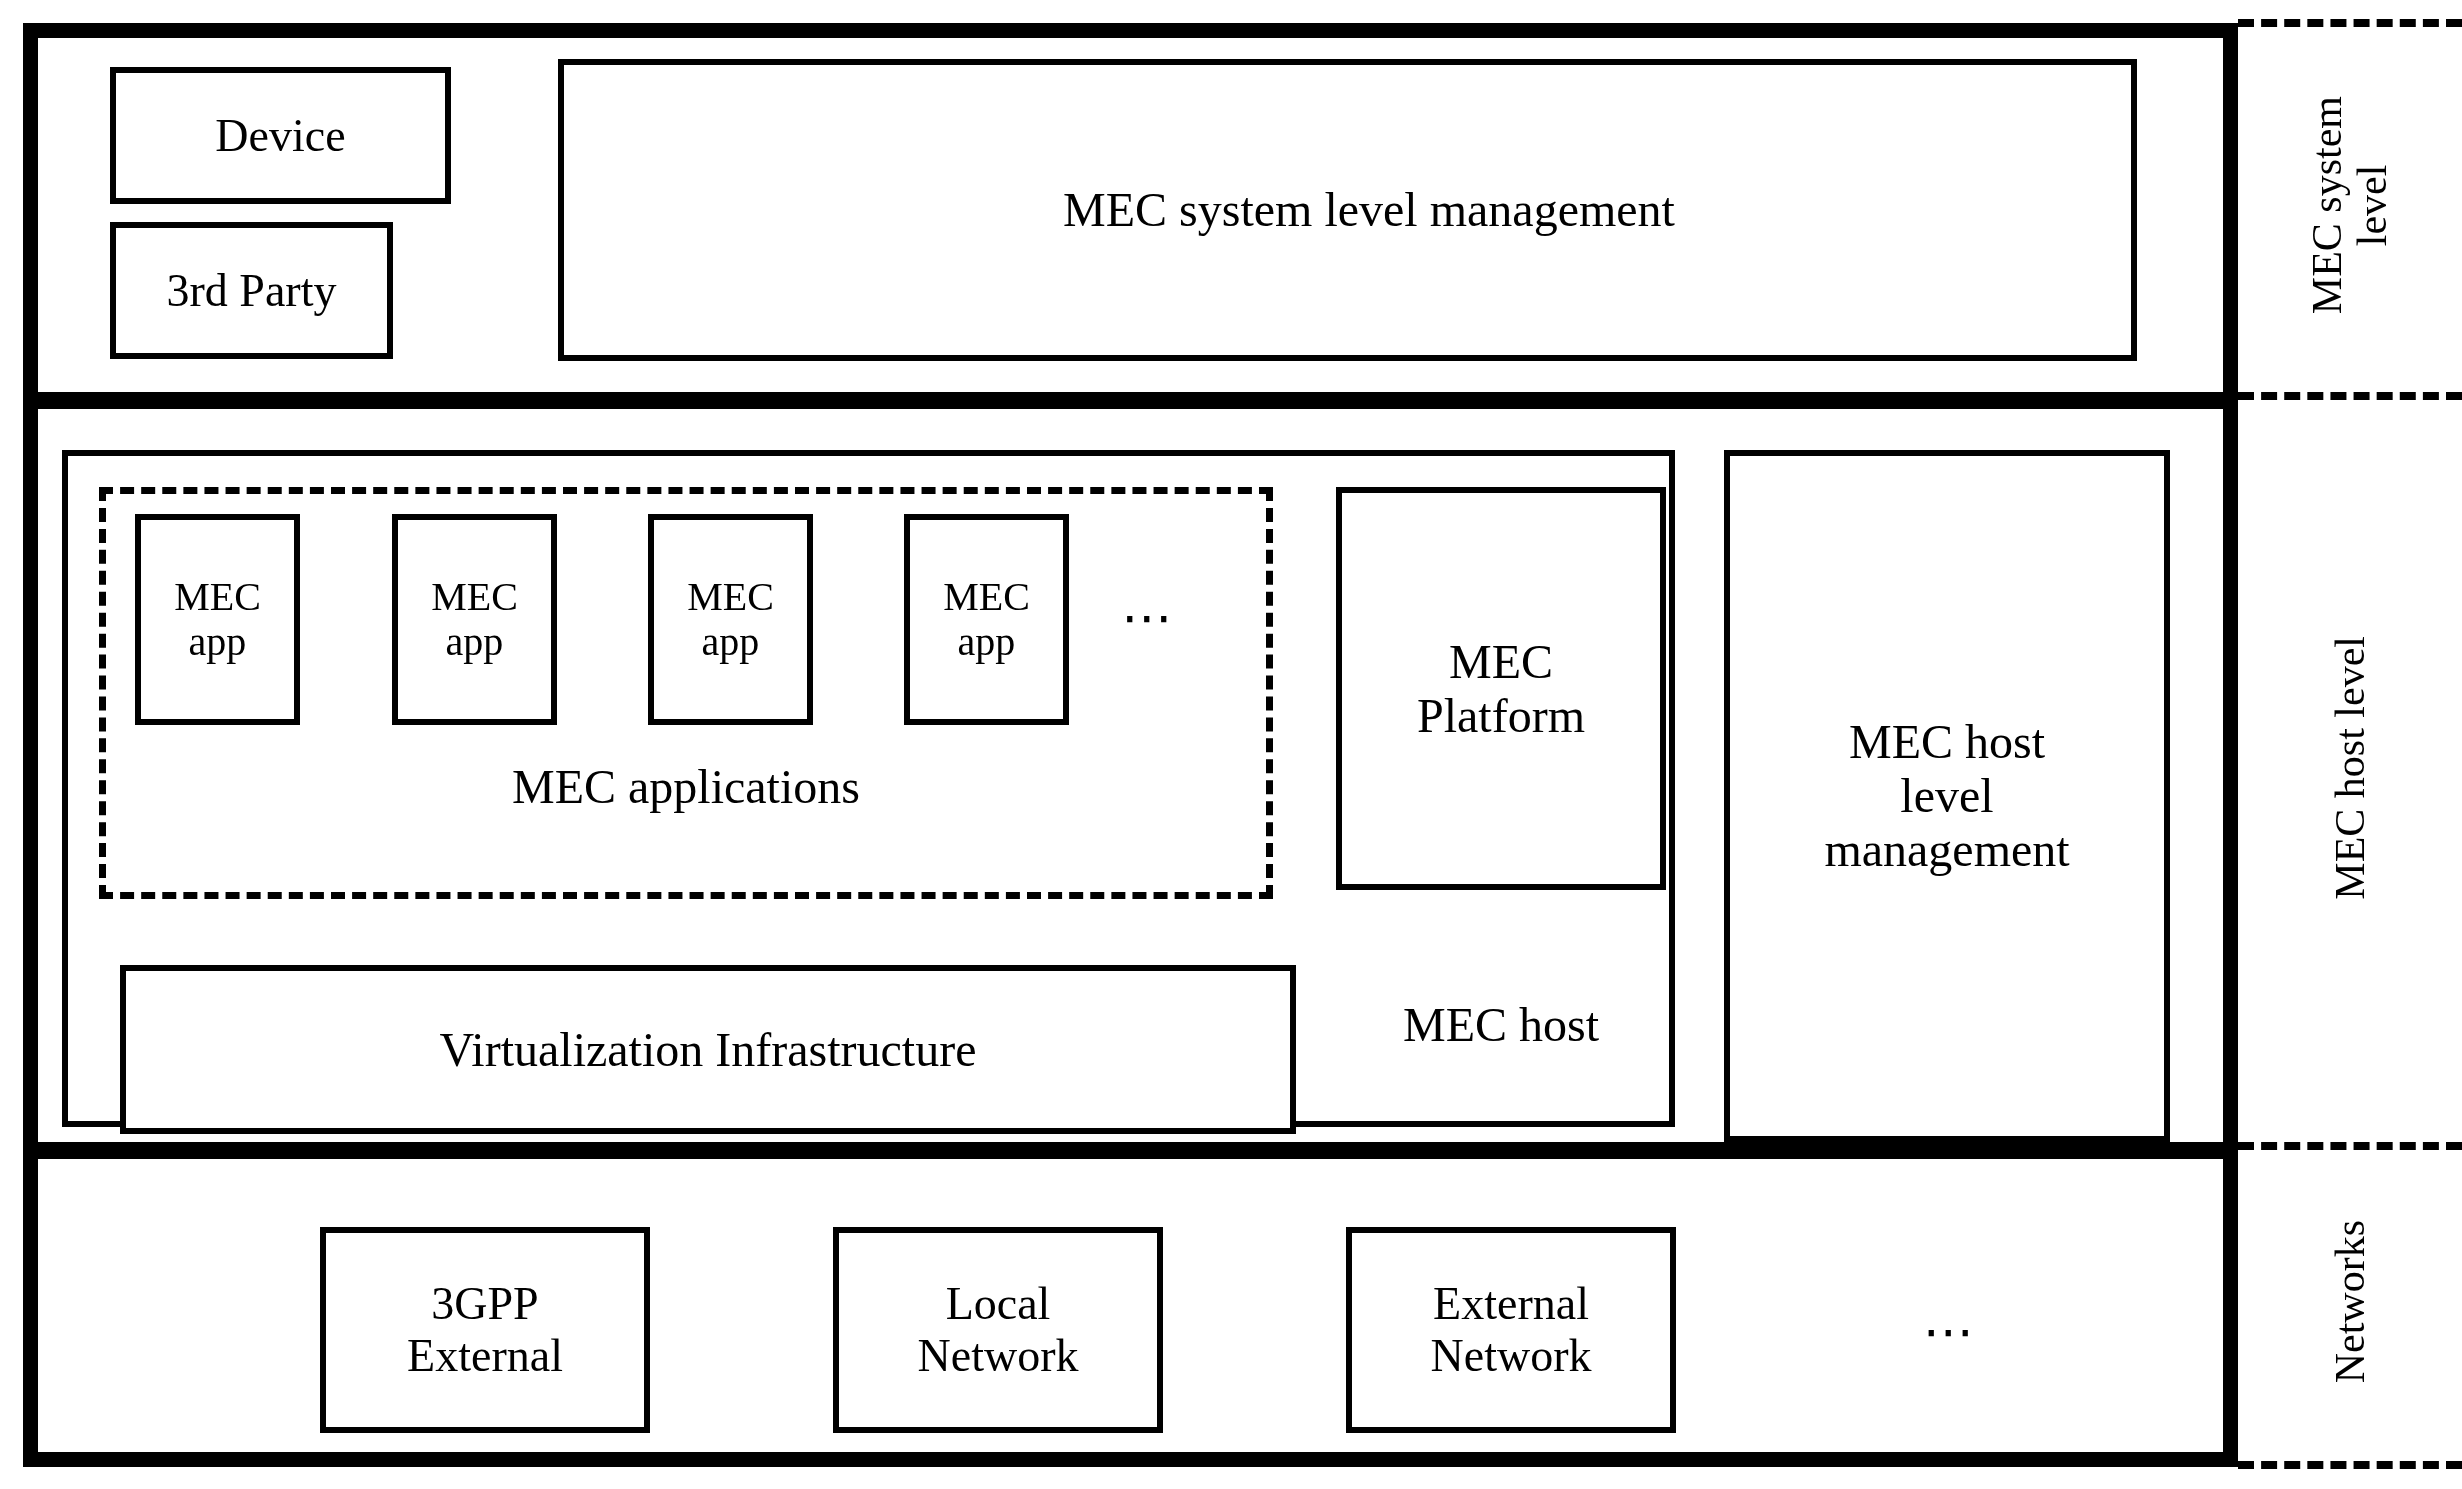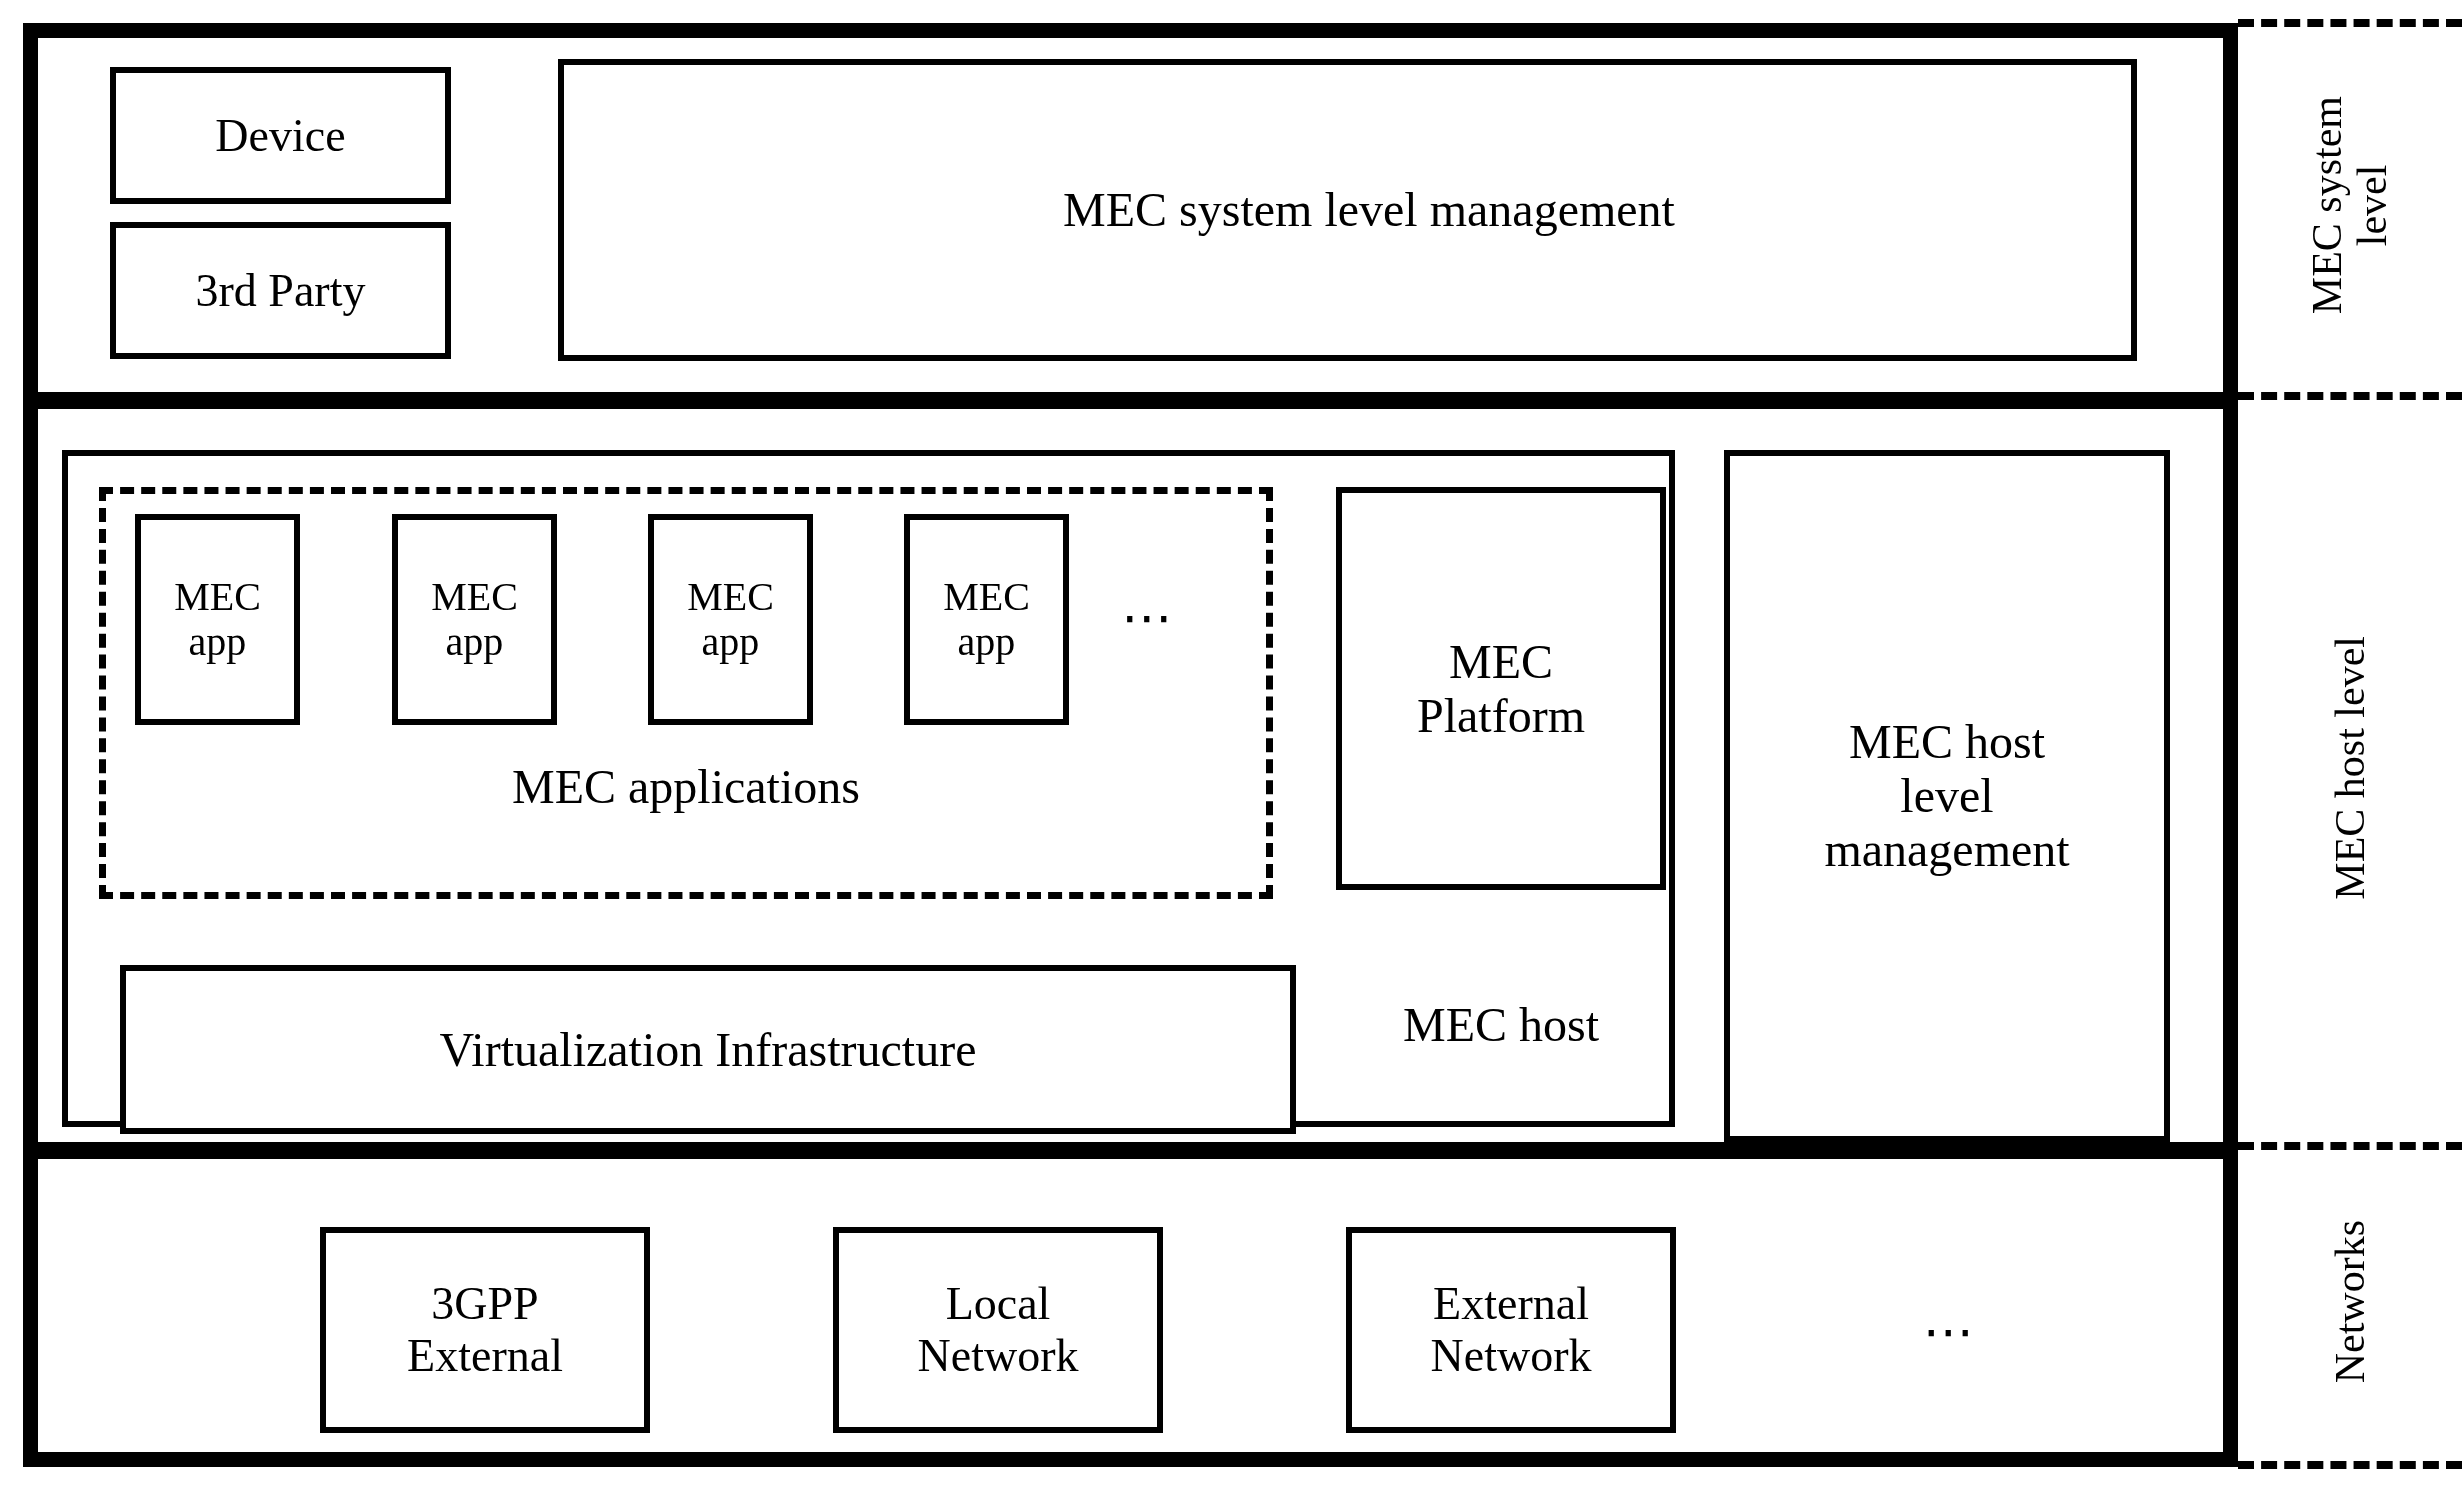--- a/index.html
+++ b/index.html
@@ -96,21 +96,21 @@
     display: flex;
     align-items: center;
     justify-content: center;
     font-size: 51px;
     letter-spacing: 3.7px;
     line-height: 1;
   }
 
   
   .device-box    { left: 110px;  top: 59px;   width: 341px; height: 137px; font-size: 46px; margin-top: 8px; }
-  .third-box     { left: 110px;  top: 222px;  width: 341px; height: 137px; font-size: 46px; }
+  .third-box     { left: 110px;  top: 222px;  width: 283px; height: 137px; font-size: 46px; }
   .syslevel-box  { left: 558px;  top: 59px;   width: 1579px; height: 302px; font-size: 48px; padding-left: 43px; }
 
   
   .mec-host-box      { left: 62px;   top: 450px;  width: 1613px; height: 677px; }
   .apps-dashed-box   { left: 99px;  top: 487px;  width: 1174px; height: 412px; }
   .apps-caption      { left: 99px;  top: 751px;  width: 1174px; height: 73px; font-size: 48px; }
 
   .mec-app-box { top: 514px; width: 165px; height: 211px; font-size: 40px; }
   .mec-app-1 { left: 135px; }
   .mec-app-2 { left: 392px; }

